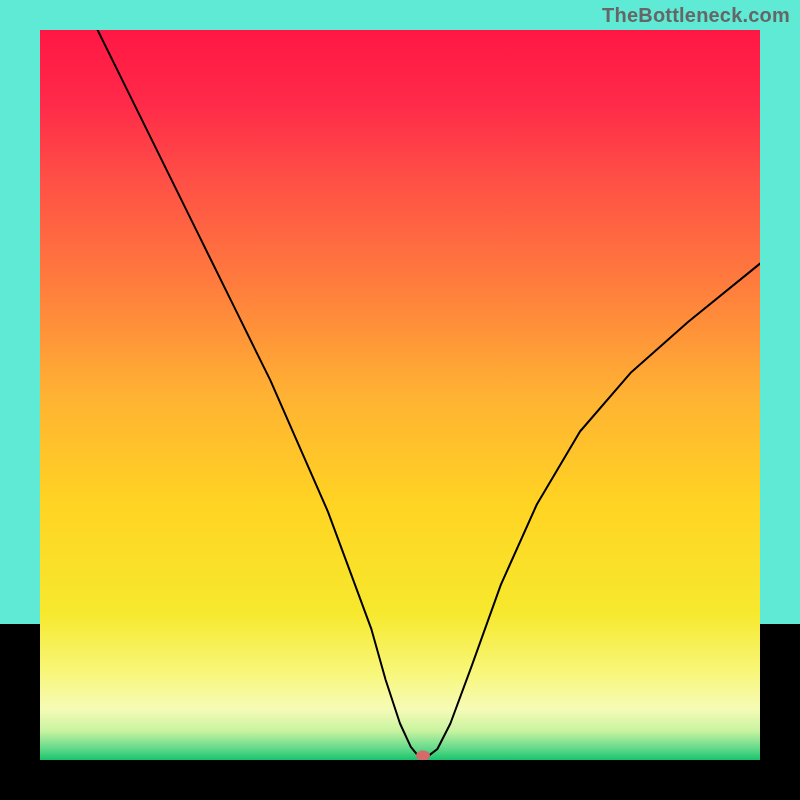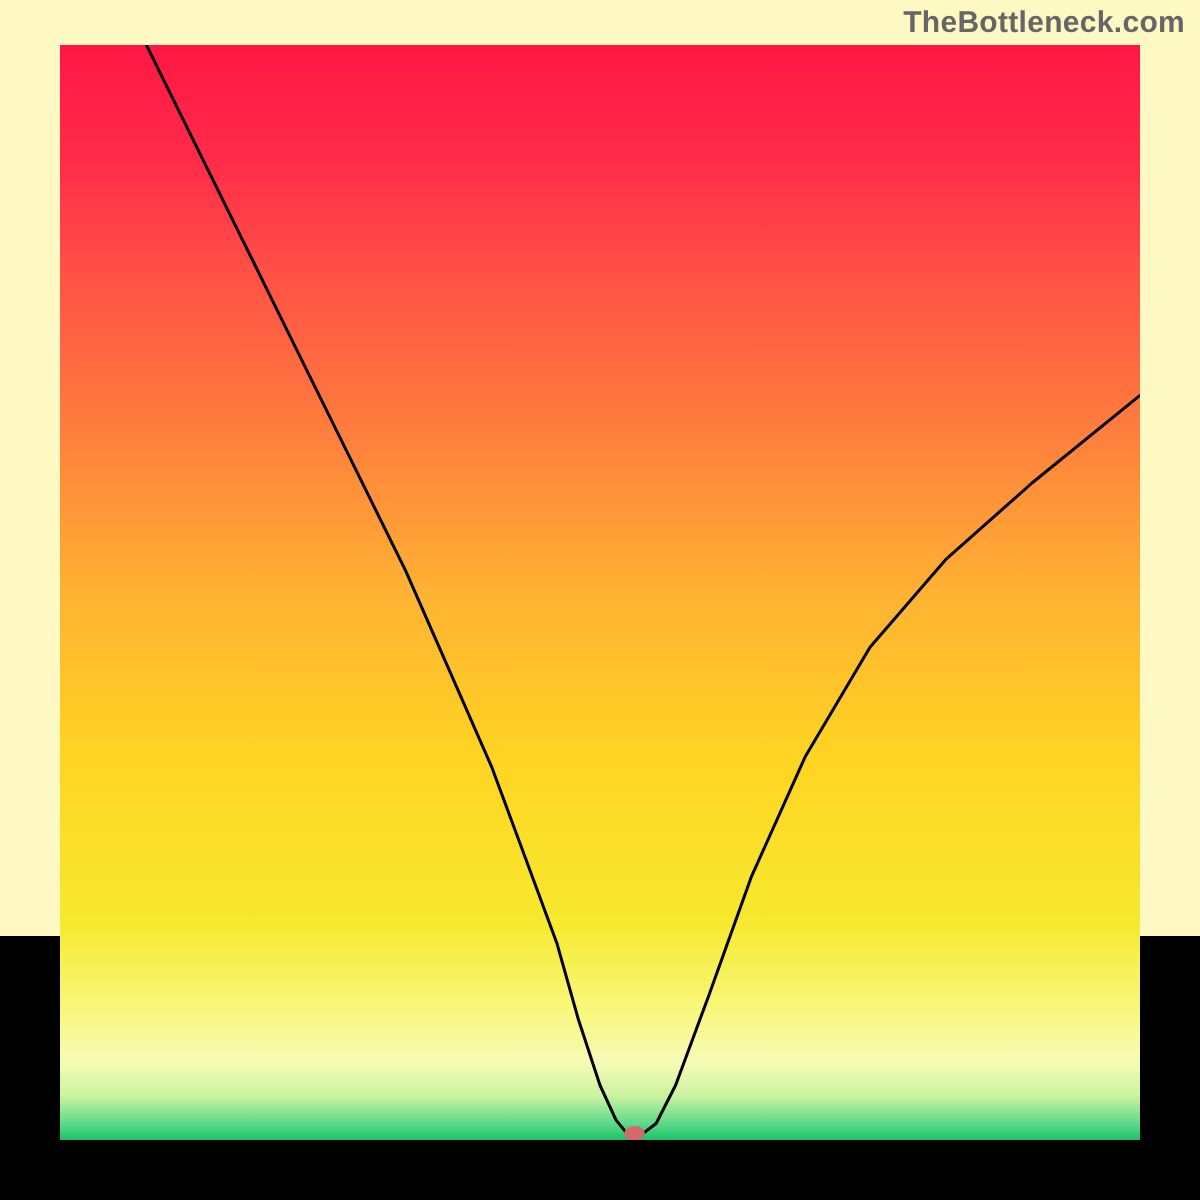--- a/index.html
+++ b/index.html
@@ -8,21 +8,21 @@
     width: 800px;
     height: 800px;
     background: #000;
     overflow: hidden;
     font-family: Arial, Helvetica, sans-serif;
   }
   .frame {
     position: relative;
     width: 800px;
     height: 624px;
-    background: #fef9c3;
+    background: #5eead4;
   }
   .attribution {
     position: absolute;
     top: 4px;
     right: 10px;
     color: #666;
     font-size: 20px;
     font-weight: bold;
     z-index: 10;
     letter-spacing: 0.2px;

